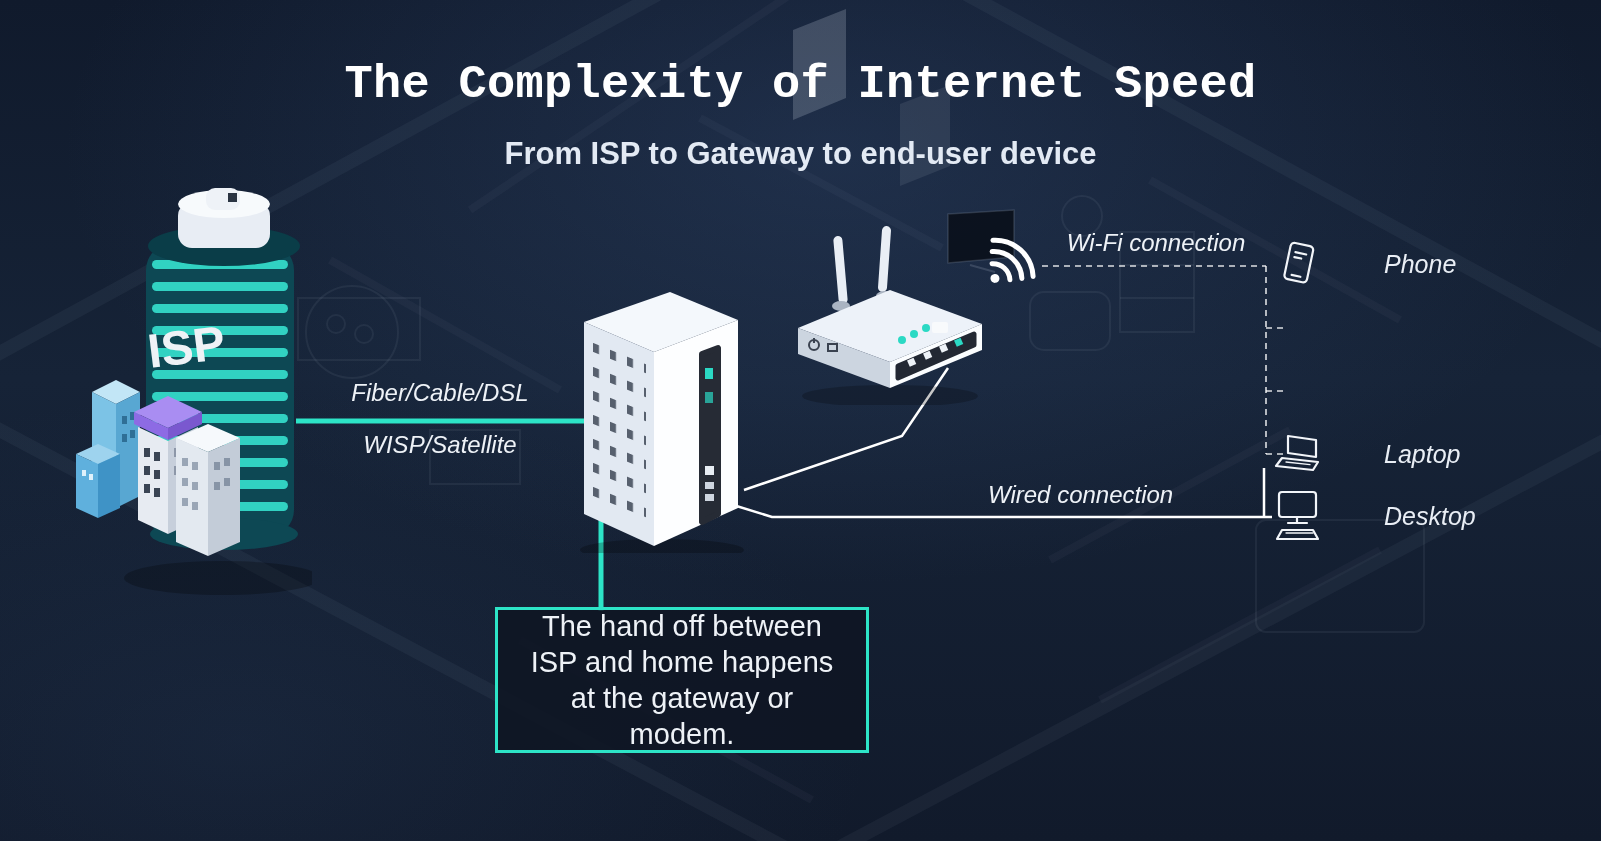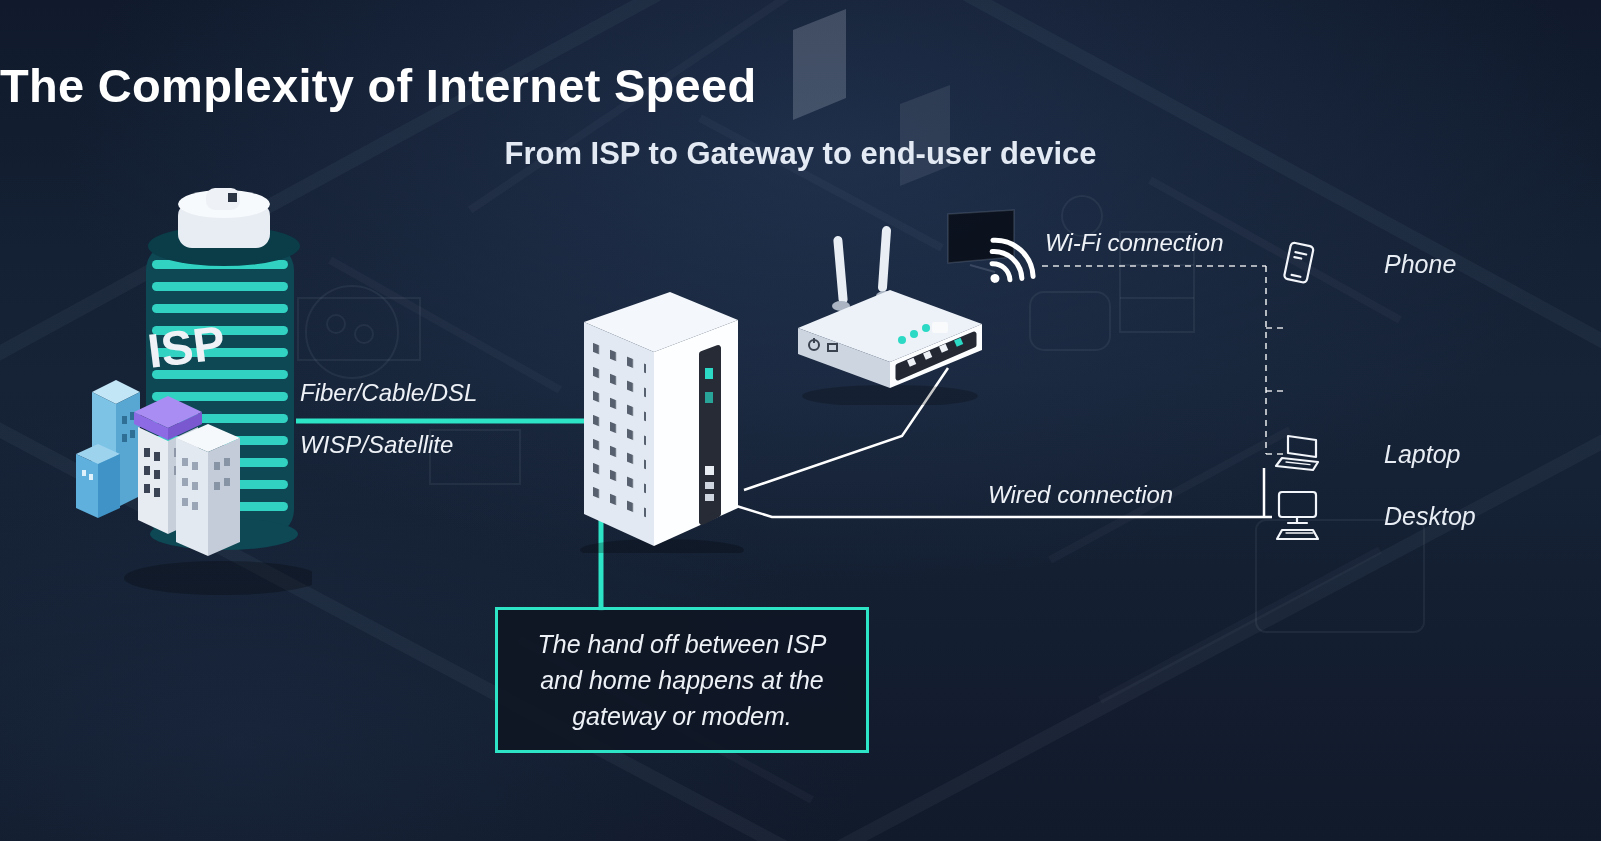--- a/index.html
+++ b/index.html
@@ -8,36 +8,36 @@
   body { font-family:"Liberation Sans","DejaVu Sans",sans-serif; }
   #canvas {
     position:relative; width:1601px; height:841px; overflow:hidden;
     background:
       radial-gradient(1100px 620px at 52% 18%, rgba(58,84,128,0.32), rgba(58,84,128,0) 70%),
       radial-gradient(900px 500px at 15% 88%, rgba(46,70,105,0.20), rgba(46,70,105,0) 70%),
       linear-gradient(180deg,#101a2c 0%,#162337 45%,#111a2b 100%);
   }
   .abs { position:absolute; }
   .title {
-    position:absolute; left:0; right:0; top:58px; 
-    font-size:47px; font-weight:800; color:#ffffff; letter-spacing:0.3px;
+    position:absolute; left:0; right:0; top:58px; text-align:center;
+    font-size:47px; font-weight:800; color:#ffffff; letter-spacing:0.3px;font-family:Liberation Mono, monospace;
   }
   .subtitle {
     position:absolute; left:0; right:0; top:136px; text-align:center;
     font-size:31px; font-weight:700; color:#e3eaf4;
   }
   .conn-label { position:absolute; font-style:italic; font-size:24px; color:#eef2f7; }
-  .center { }
+  .center { text-align:center; }
   .callout {
     position:absolute; left:495px; top:607px; width:374px; height:146px;
     border:3px solid var(--accent); background:rgba(15,22,35,0.88);
     display:flex; align-items:center; justify-content:center;
     padding:16px 30px; text-align:center;
   }
-  .callout p { font-style:italic; font-size:25px; line-height:36px; color:#eef2f7; }
+  .callout p { font-size:29px; line-height:36px; color:#eef2f7; }
   .device-row { position:absolute; left:1270px; display:flex; align-items:center; height:56px;gap:40px; }
   .device-icon { width:56px; height:56px; display:flex; align-items:center; justify-content:center; }
   .device-label { font-style:italic; font-size:25px; color:#e9eef5; margin-left:18px; white-space:nowrap; }
 </style>
 </head>
 <body>
 
 <div id="canvas">
 
   <svg class="abs" style="left:0;top:0" width="1601" height="841" viewBox="0 0 1601 841">

